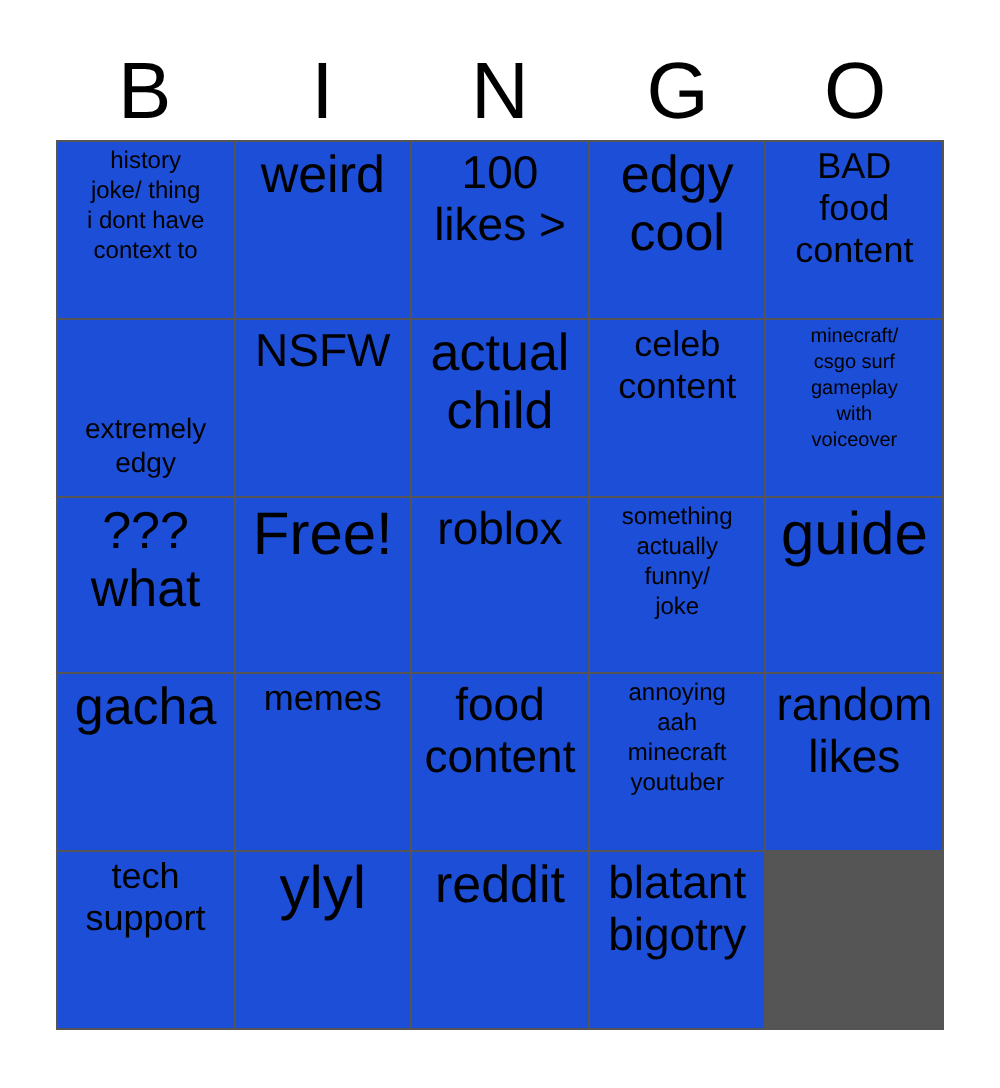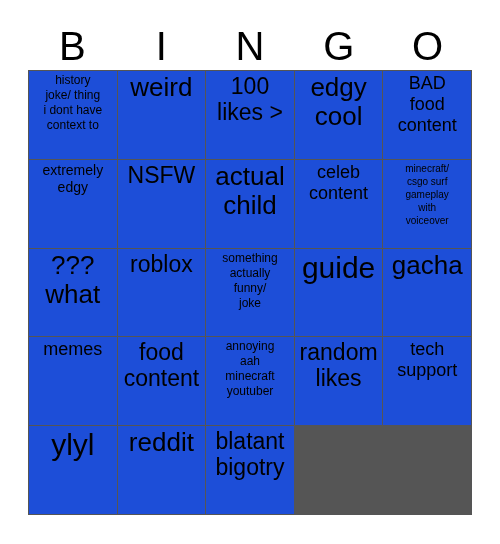--- a/index.html
+++ b/index.html
@@ -71,21 +71,21 @@
     text-align: center;
     color: #000000;
     white-space: pre-line;
     word-wrap: break-word;
   }
   
   .fs-xxl .cell-text { font-size: 30px; line-height: 33px; }
   .fs-xl  .cell-text { font-size: 26px; line-height: 29px; }
   .fs-lg  .cell-text { font-size: 23px; line-height: 26px; }
   .fs-md  .cell-text { font-size: 18px; line-height: 21px; }
-  .fs-sm  .cell-text { font-size: 14px; line-height: 17px; }
+  .fs-sm  .cell-text { font-size: 14px; line-height: 17px; margin-top: 44px; }
   .fs-xs  .cell-text { font-size: 12px; line-height: 15px; }
   .fs-xxs .cell-text { font-size: 10px; line-height: 13px; }
 </style>
 </head>
 <body>
 
 <div id="card-root">
 
   <div id="bingo-header">
       <div class="header-letter">B</div>
@@ -137,20 +137,23 @@
         <span class="cell-text">minecraft/
 csgo surf
 gameplay
 with
 voiceover</span>
       </div>
       <div class="bingo-cell fs-xl">
         <span class="cell-text">???
 what</span>
       </div>
+      <div class="bingo-cell fs-xxl">
+        <span class="cell-text">Free!</span>
+      </div>
       <div class="bingo-cell fs-lg">
         <span class="cell-text">roblox</span>
       </div>
       <div class="bingo-cell fs-xs">
         <span class="cell-text">something
 actually
 funny/
 joke</span>
       </div>
       <div class="bingo-cell fs-xxl">

